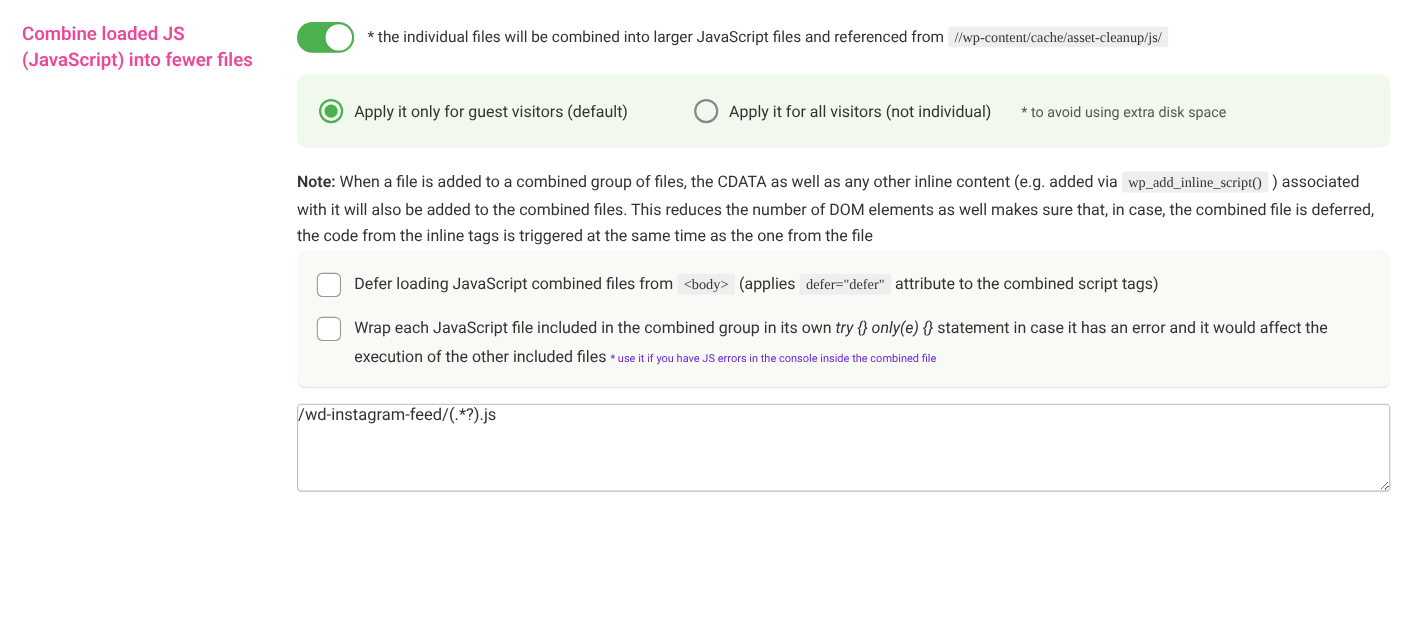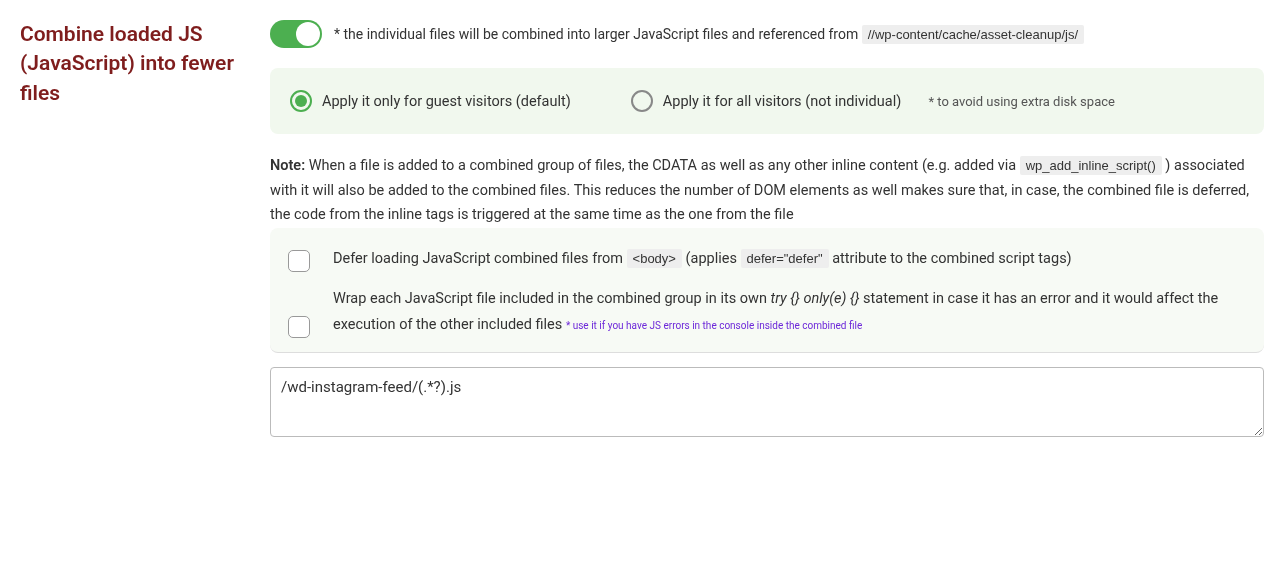--- a/index.html
+++ b/index.html
@@ -13,23 +13,23 @@
     width: 1284px;
   }
   .row { display: flex; }
   .left {
     width: 250px;
     flex-shrink: 0;
     padding-right: 20px;
   }
   .left h3 {
     margin: 0 0 10px 0;
-    font-size: 21px;
+    font-size: 17px;
     font-weight: 600;
-    color: #7f1d1d;
+    color: #ec4899;
     line-height: 1.4;
   }
   .left .subtitle {
     font-style: italic;
     color: #555;
     font-size: 13.5px;
     line-height: 1.6;
   }
   .right { flex: 1; }
   .toggle-row {
@@ -53,21 +53,21 @@
     top: 2px;
     width: 24px;
     height: 24px;
     border-radius: 50%;
     background: #fff;
   }
   .toggle-desc { font-size: 14px; color: #333; }
   code.inline {
     background: #eee;
     padding: 2px 6px;
-    font-family: Liberation Sans, sans-serif;
+    font-family: Liberation Serif, serif;
     font-size: 13px;
     border-radius: 2px;
   }
   .radio-box {
     background: #f1f8ee;
     border-radius: 8px;
     padding: 22px 20px;
     display: flex;
     gap: 60px;
     margin-bottom: 20px;
@@ -106,22 +106,22 @@
   .note b { font-weight: 600; }
   .check-box {
     background: #f7faf5;
     border-radius: 8px;
     padding: 18px 18px 14px 18px;
     margin-bottom: 14px;
     border-bottom: 1px solid #ddd;
   }
   .check-row {
     display: flex;
-    align-items: flex-end;
-    gap: 23px;
+    align-items: flex-start;
+    gap: 12px;
     margin-bottom: 14px;
     line-height: 1.8;
   }
   .check-row:last-child { margin-bottom: 0; }
   .checkbox {
     width: 22px;
     height: 22px;
     border: 1.5px solid #999;
     border-radius: 5px;
     background: #fff;
@@ -132,24 +132,24 @@
   .check-label { font-size: 14.5px; }
   .check-label em { font-style: italic; }
   .check-small { font-size: 10px; color: #6d28d9; }
   .textarea-label {
     font-size: 14.5px;
     color: #333;
     margin-bottom: 8px;
   }
   textarea {
     width: 100%;
-    height: 70px;
+    height: 80px;
     border: 1px solid #bbb;
     border-radius: 4px;
-    padding: 10px;
+    padding: 0;
     font-family: inherit;
     font-size: 15px;
     resize: both;
     color: #333;
   }
 </style>
 </head>
 <body>
 
 <div class="row">

